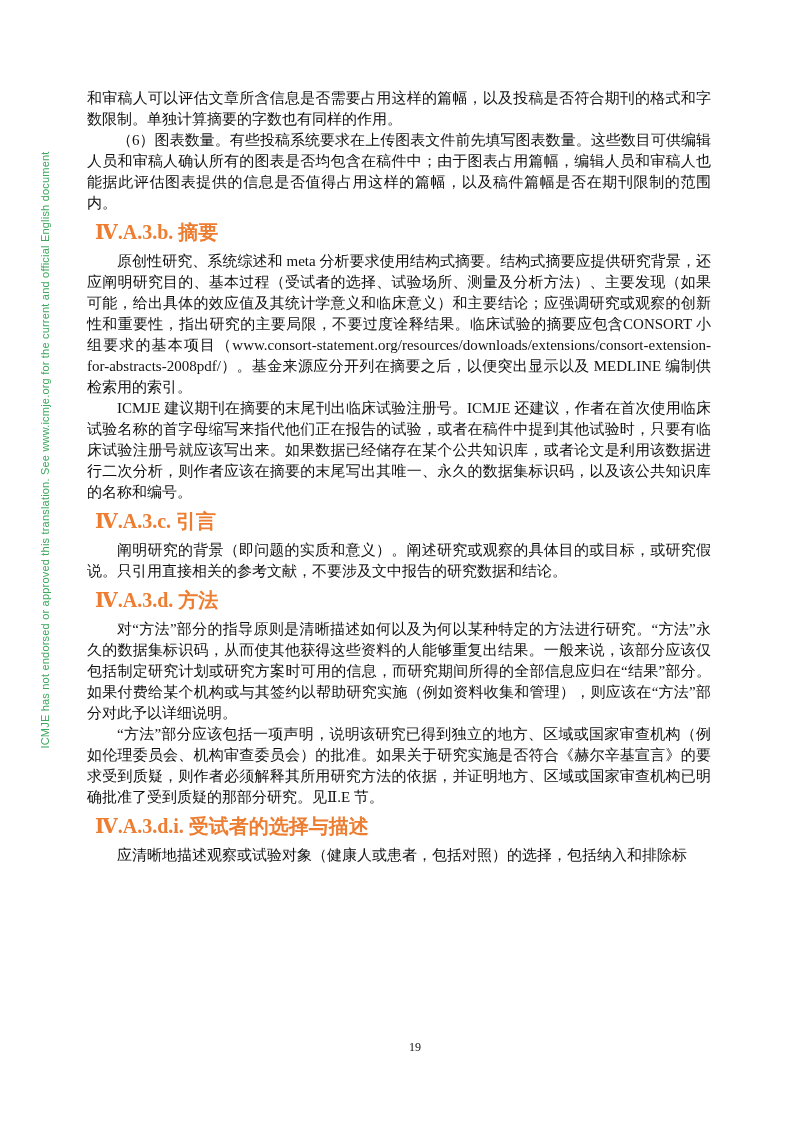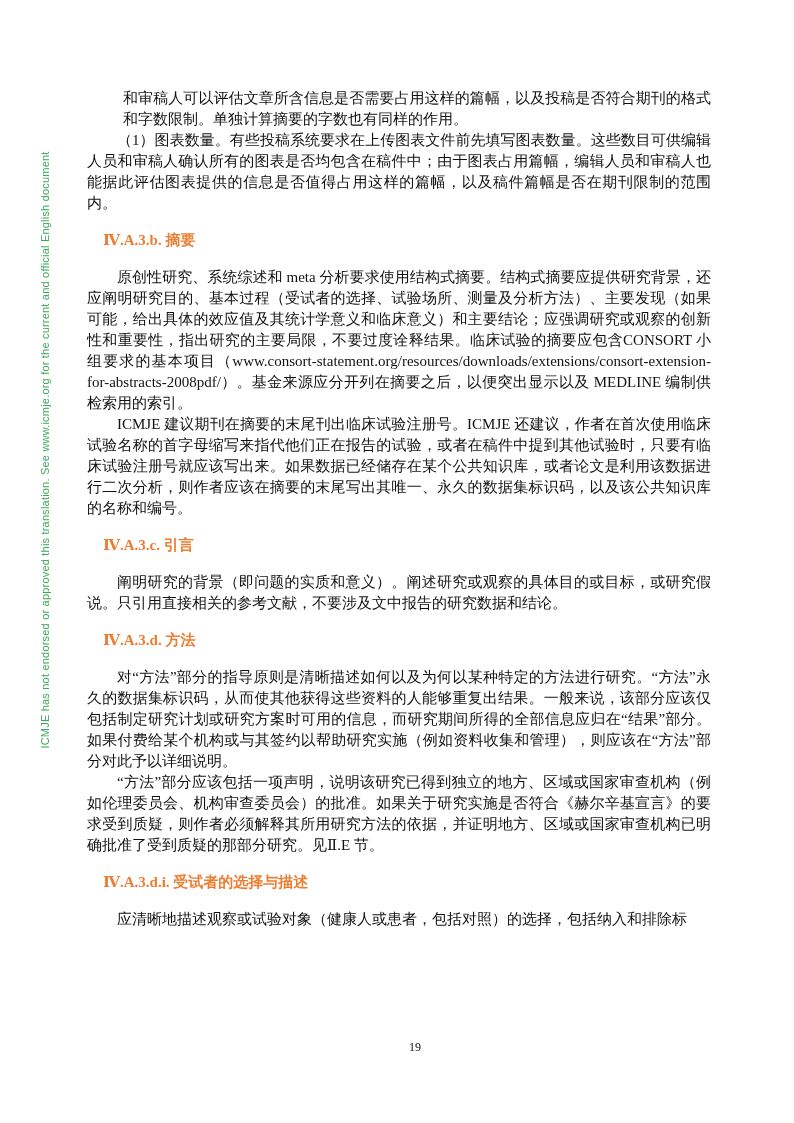--- a/index.html
+++ b/index.html
@@ -58,25 +58,24 @@
     font-size: 15px;
     line-height: 21px;
     text-align: justify;
   }
   .para {
     margin: 0;
     text-indent: 2em;
   }
   .para.no-indent {
     text-indent: 0;
-    margin-left: 36px;
   }
   .heading {
-    margin: 16px;
-    font-size: 15px;
+    margin: 8px;
+    font-size: 20px;
     line-height: 21px;
     font-weight: bold;
     color: #ED7D31;
     text-align: left;
   }
   .page-number {
     position: absolute;
     left: 12px;
     right: 0;
     top: 1040px;
@@ -89,21 +88,21 @@
 </head>
 <body>
 
 <div class="page">
 
   <div class="sidebar-note">ICMJE has not endorsed or approved this translation. See www.icmje.org for the current and official English document</div>
 
 
   <div class="doc-body">
     <p class="para no-indent">和审稿人可以评估文章所含信息是否需要占用这样的篇幅，以及投稿是否符合期刊的格式和字数限制。单独计算摘要的字数也有同样的作用。</p>
-    <p class="para">（1）图表数量。有些投稿系统要求在上传图表文件前先填写图表数量。这些数目可供编辑人员和审稿人确认所有的图表是否均包含在稿件中；由于图表占用篇幅，编辑人员和审稿人也能据此评估图表提供的信息是否值得占用这样的篇幅，以及稿件篇幅是否在期刊限制的范围内。</p>
+    <p class="para">（6）图表数量。有些投稿系统要求在上传图表文件前先填写图表数量。这些数目可供编辑人员和审稿人确认所有的图表是否均包含在稿件中；由于图表占用篇幅，编辑人员和审稿人也能据此评估图表提供的信息是否值得占用这样的篇幅，以及稿件篇幅是否在期刊限制的范围内。</p>
     <h3 class="heading">Ⅳ.A.3.b. 摘要</h3>
     <p class="para">原创性研究、系统综述和 meta 分析要求使用结构式摘要。结构式摘要应提供研究背景，还应阐明研究目的、基本过程（受试者的选择、试验场所、测量及分析方法）、主要发现（如果可能，给出具体的效应值及其统计学意义和临床意义）和主要结论；应强调研究或观察的创新性和重要性，指出研究的主要局限，不要过度诠释结果。临床试验的摘要应包含CONSORT 小组要求的基本项目（www.consort-statement.org/resources/downloads/extensions/consort-extension-for-abstracts-2008pdf/）。基金来源应分开列在摘要之后，以便突出显示以及 MEDLINE 编制供检索用的索引。</p>
     <p class="para">ICMJE 建议期刊在摘要的末尾刊出临床试验注册号。ICMJE 还建议，作者在首次使用临床试验名称的首字母缩写来指代他们正在报告的试验，或者在稿件中提到其他试验时，只要有临床试验注册号就应该写出来。如果数据已经储存在某个公共知识库，或者论文是利用该数据进行二次分析，则作者应该在摘要的末尾写出其唯一、永久的数据集标识码，以及该公共知识库的名称和编号。</p>
     <h3 class="heading">Ⅳ.A.3.c. 引言</h3>
     <p class="para">阐明研究的背景（即问题的实质和意义）。阐述研究或观察的具体目的或目标，或研究假说。只引用直接相关的参考文献，不要涉及文中报告的研究数据和结论。</p>
     <h3 class="heading">Ⅳ.A.3.d. 方法</h3>
     <p class="para">对“方法”部分的指导原则是清晰描述如何以及为何以某种特定的方法进行研究。“方法”永久的数据集标识码，从而使其他获得这些资料的人能够重复出结果。一般来说，该部分应该仅包括制定研究计划或研究方案时可用的信息，而研究期间所得的全部信息应归在“结果”部分。如果付费给某个机构或与其签约以帮助研究实施（例如资料收集和管理），则应该在“方法”部分对此予以详细说明。</p>
     <p class="para">“方法”部分应该包括一项声明，说明该研究已得到独立的地方、区域或国家审查机构（例如伦理委员会、机构审查委员会）的批准。如果关于研究实施是否符合《赫尔辛基宣言》的要求受到质疑，则作者必须解释其所用研究方法的依据，并证明地方、区域或国家审查机构已明确批准了受到质疑的那部分研究。见Ⅱ.E 节。</p>
     <h3 class="heading">Ⅳ.A.3.d.i. 受试者的选择与描述</h3>
     <p class="para">应清晰地描述观察或试验对象（健康人或患者，包括对照）的选择，包括纳入和排除标</p>

